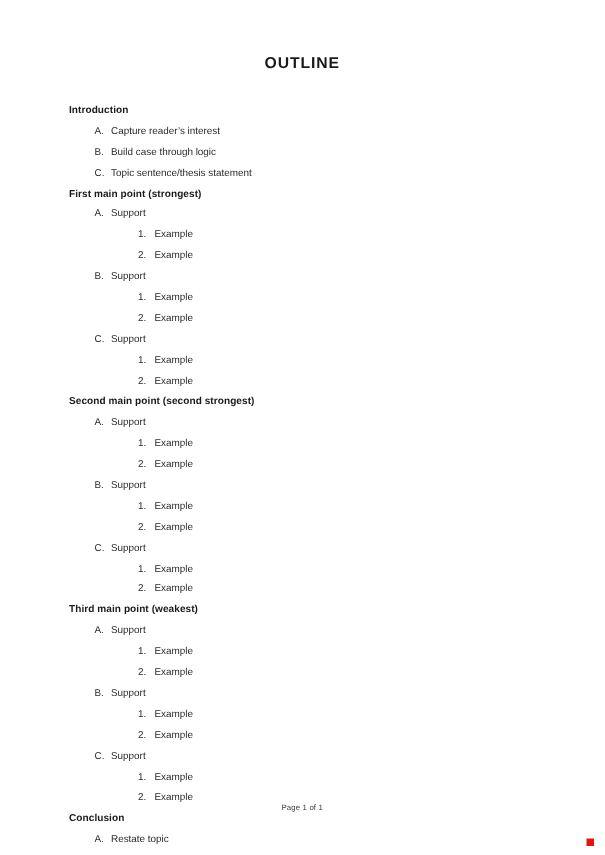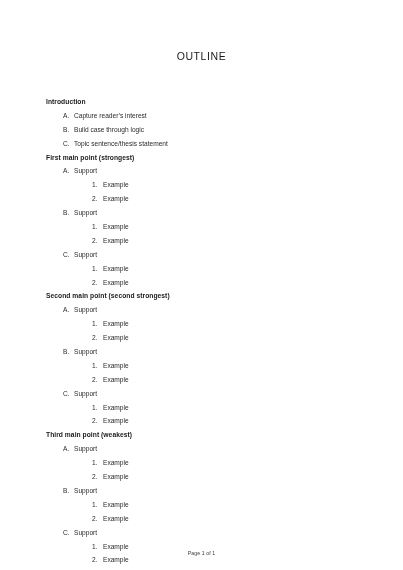--- a/index.html
+++ b/index.html
@@ -18,24 +18,24 @@
   .page {
     position: relative;
     width: 403px;
     height: 570px;
     background: #ffffff;
     box-sizing: border-box;
   }
   .doc-title {
     text-align: center;
     font-size: 10.5px;
-    font-weight: normal;
+    font-weight: bold;
     letter-spacing: 0.6px;
     color: #1a1a1a;
-    margin: 14px;
+    margin: 0;
     padding-top: 35px;
     line-height: 14px;
   }
   .body-block {
     padding-top: 18px;
   }
   .line {
     line-height: 13.9px;
     height: 13.9px;
     font-size: 6.6px;

